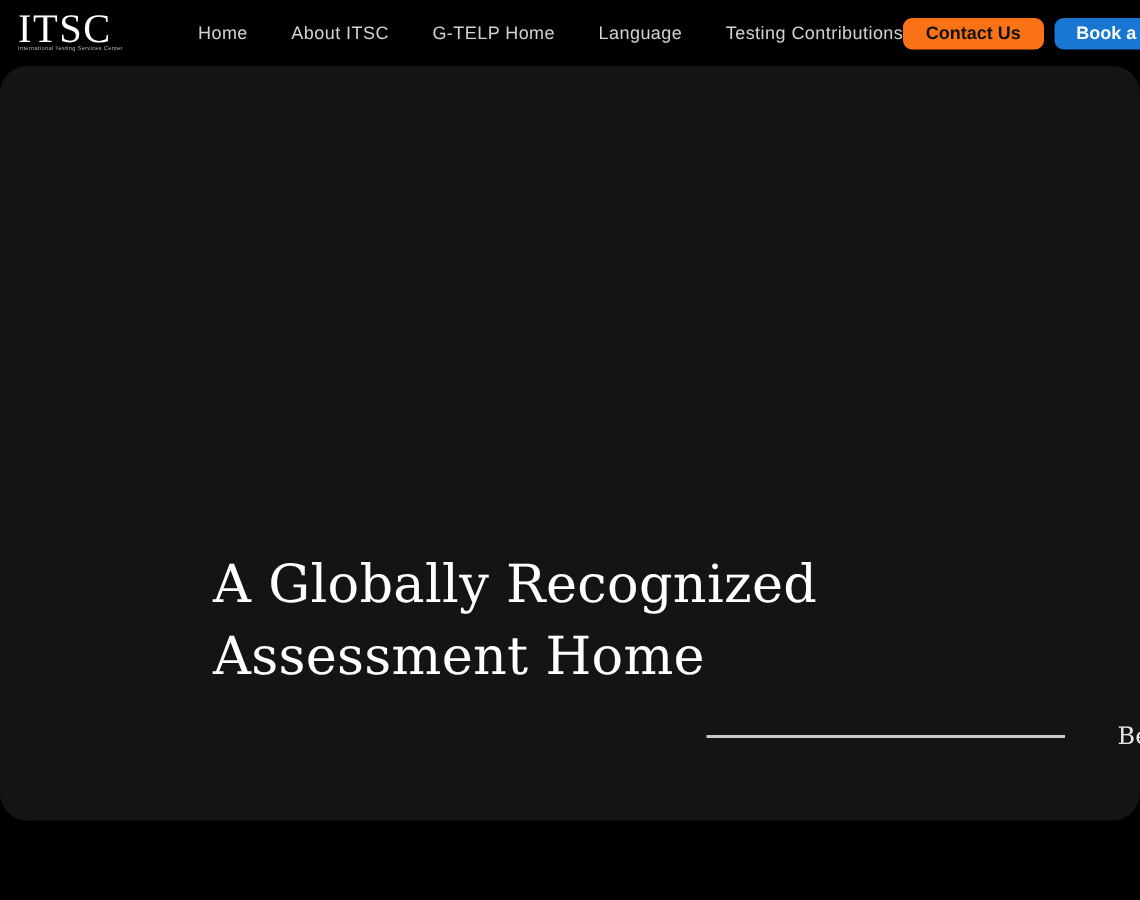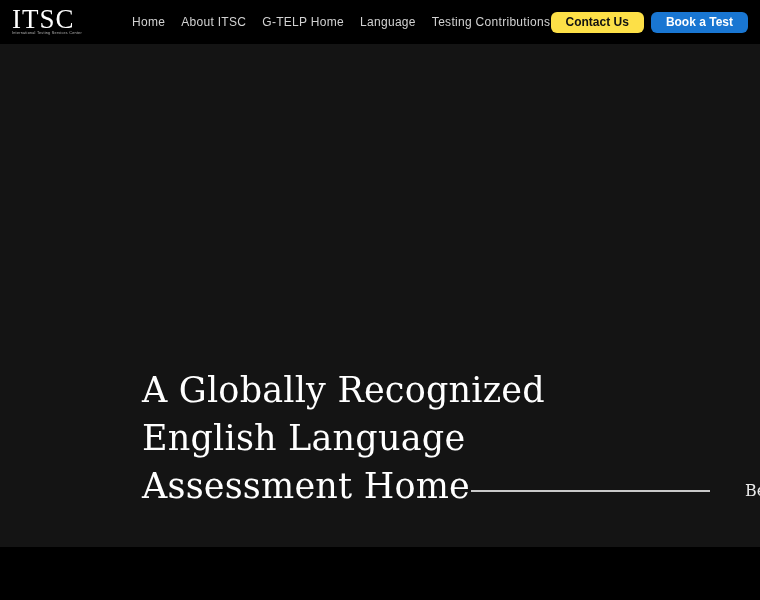--- a/index.html
+++ b/index.html
@@ -23,37 +23,37 @@
   }
   .logo{margin-left:12px;display:flex;flex-direction:column;cursor:pointer;width:62px;}
   .logo-word{
     font-family:"Liberation Serif",serif;font-size:27px;line-height:24px;
     color:#ffffff;letter-spacing:1px;font-weight:400;
   }
   .logo-tagline{
     font-size:6px;transform:scale(0.62);transform-origin:left top;
     color:#b9b9b9;white-space:nowrap;letter-spacing:.4px;margin-top:0;
   }
-  .nav-links{display:flex;gap:16px;margin-left:58px;list-style:none;}
+  .nav-links{display:flex;gap:29px;margin-left:58px;list-style:none;}
   .nav-link{
     font-size:12px;color:#d2d2d2;letter-spacing:.3px;cursor:pointer;white-space:nowrap;
   }
   .nav-actions{margin-left:auto;margin-right:12px;display:flex;gap:7px;align-items:center;}
   .btn{
     height:21px;padding:0 15px;border:none;border-radius:6px;
     font-family:"Liberation Sans",sans-serif;font-size:12px;line-height:21px;
     cursor:pointer;white-space:nowrap;
   }
-  .btn-contact{background:#fde047;color:#111111;font-weight:700;}
+  .btn-contact{background:#f97316;color:#111111;font-weight:700;}
   .btn-book{background:var(--accent-blue);color:#ffffff;font-weight:600;}
 
   
   .hero{
     position:absolute;top:44px;left:0;width:760px;height:503px;
-    background:var(--hero-bg);overflow:hidden;
+    background:var(--hero-bg);overflow:hidden;border-radius:18px;
   }
   .hero-heading{
     position:absolute;left:142px;top:322px;
     font-family:"DejaVu Serif","Liberation Serif",serif;
     font-size:35px;line-height:48px;color:#ffffff;font-weight:500;
     letter-spacing:.2px;
   }
   .decor-line{
     position:absolute;left:471px;top:446px;width:239px;height:2px;
     background:#c9c9c9;
@@ -85,21 +85,20 @@
 
     <div class="nav-actions">
       <button class="btn btn-contact">Contact Us</button>
       <button class="btn btn-book">Book a Test</button>
     </div>
   </header>
 
   <section class="hero">
     <h1 class="hero-heading">
       <div>A Globally Recognized</div>
-      <div>English Language</div>
       <div>Assessment Home</div>
     </h1>
 
     <div class="decor-line"></div>
 
     <div class="next-fragment">Be</div>
 
   </section>
 
 </div>

